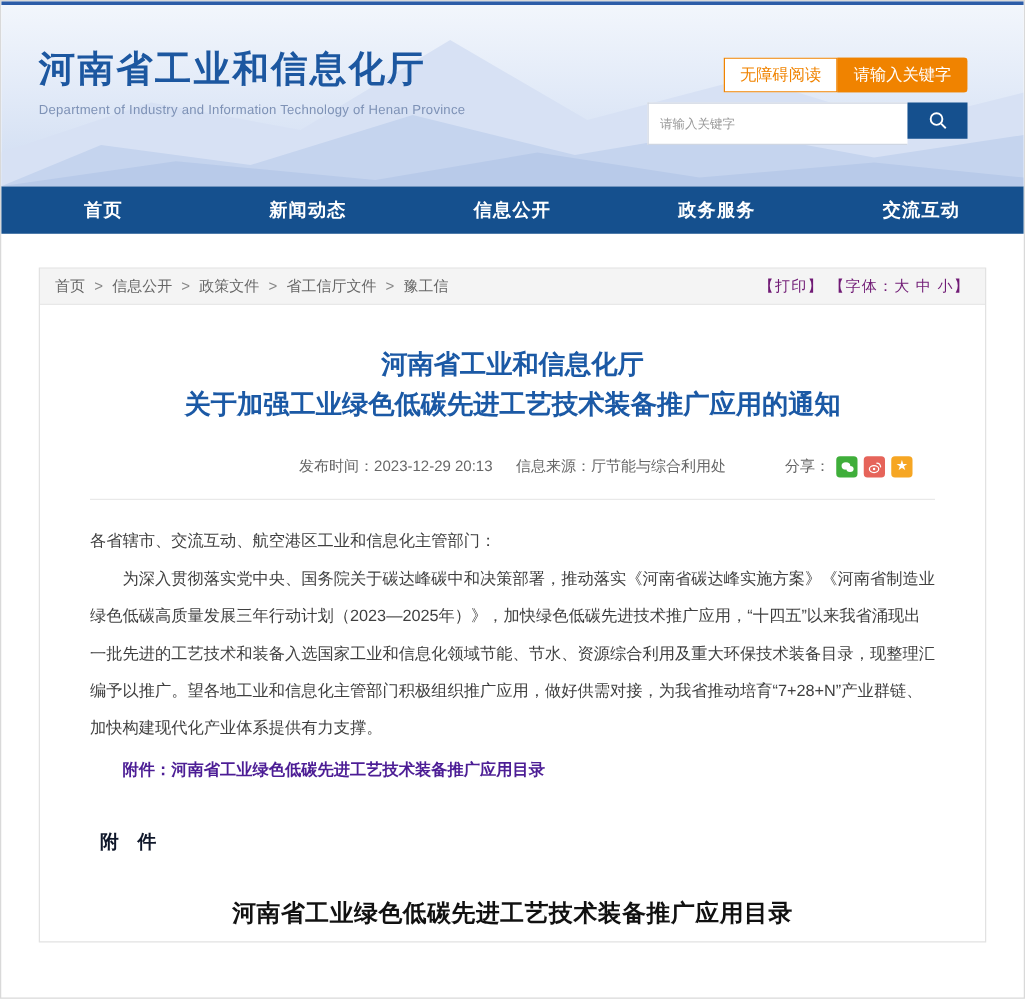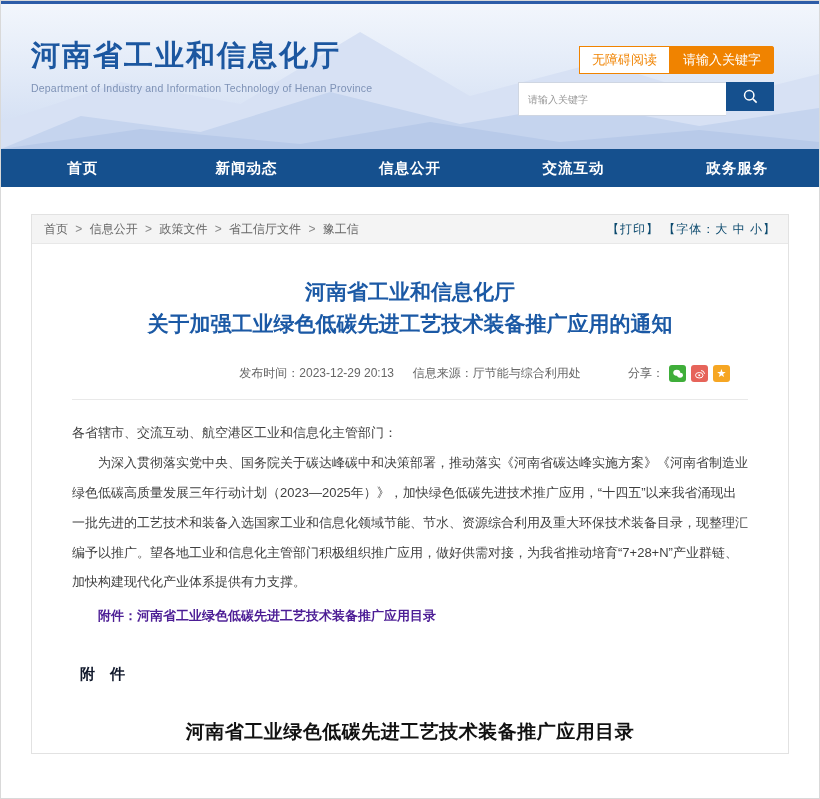--- a/index.html
+++ b/index.html
@@ -24,21 +24,21 @@
   .search-input::placeholder{color:#999;}
   .search-btn{width:48px;background:#15508e;border:none;cursor:pointer;display:flex;align-items:center;justify-content:center;}
   
   .nav{height:38px;background:#15508e;display:grid;grid-template-columns:repeat(5,1fr);align-items:center;}
   .nav-item{color:#fff;font-size:14.5px;font-weight:bold;text-align:center;cursor:pointer;letter-spacing:1px;}
   
   .page-card{margin:27px 30px 0;border:1px solid #e2e2e2;background:#fff;}
   .breadcrumb-bar{height:28px;background:#f4f4f4;border-bottom:1px solid #e8e8e8;display:flex;align-items:center;justify-content:space-between;padding:0 12px;font-size:12px;color:#666;}
   .crumbs span{cursor:pointer;}
   .crumbs .sep{margin:0 4px;color:#888;cursor:default;}
-  .page-tools{color:#0c4a6e;letter-spacing:1px;}
+  .page-tools{color:#701a75;letter-spacing:1px;}
   .page-tools span{cursor:pointer;}
   
   .article{padding:32px 0 0;}
   .art-title{font-size:21px;font-weight:bold;color:#1b59a5;text-align:center;line-height:1.5;padding:0 60px;}
   .meta-row{position:relative;margin-top:26px;height:20px;font-size:12px;color:#666;text-align:center;}
   .share{position:absolute;right:58px;top:0;display:flex;gap:5px;}
   .share-ic{width:17px;height:17px;border-radius:3px;display:flex;align-items:center;justify-content:center;cursor:pointer;}
   .ic-wechat{background:#3fae3a;}
   .ic-weibo{background:#e6645a;}
   .ic-star{background:#f6a623;color:#fff;font-size:11px;line-height:1;}
@@ -80,22 +80,22 @@
         </svg>
       </button>
     </div>
   </div>
 </div>
 
 <div class="nav">
   <div class="nav-item">首页</div>
   <div class="nav-item">新闻动态</div>
   <div class="nav-item">信息公开</div>
+  <div class="nav-item">政务服务</div>
   <div class="nav-item">交流互动</div>
-  <div class="nav-item">政务服务</div>
 </div>
 
 <div class="page-card">
 
   <div class="breadcrumb-bar">
     <div class="crumbs">
       <span>首页</span>
       <span class="sep">&gt;</span>
       <span>信息公开</span>
       <span class="sep">&gt;</span>

